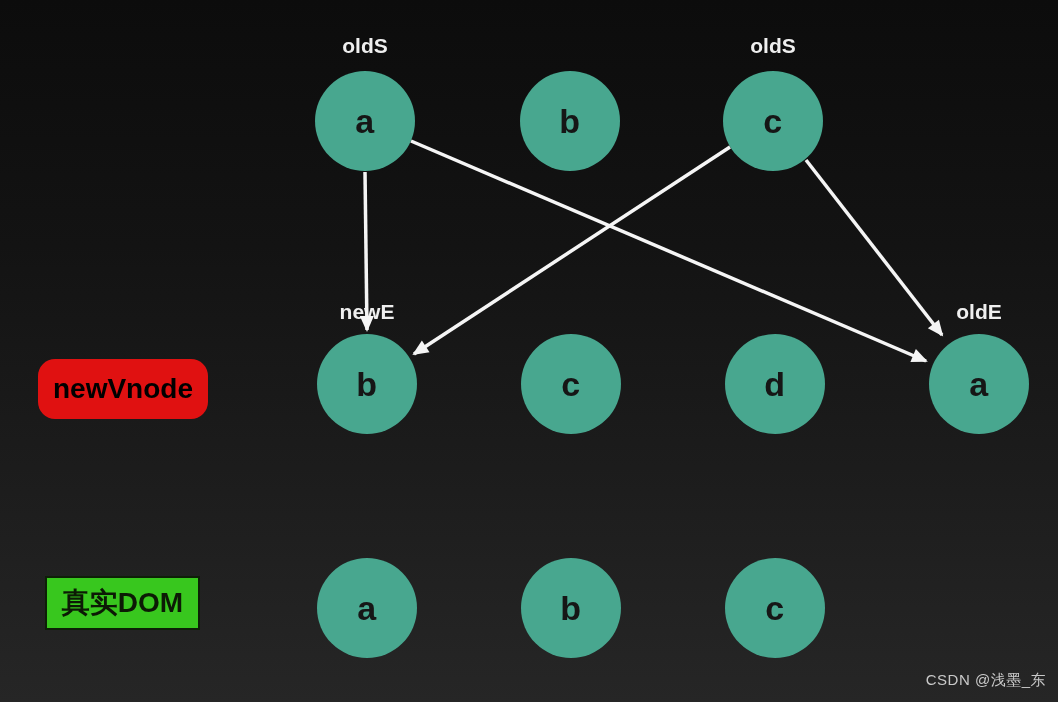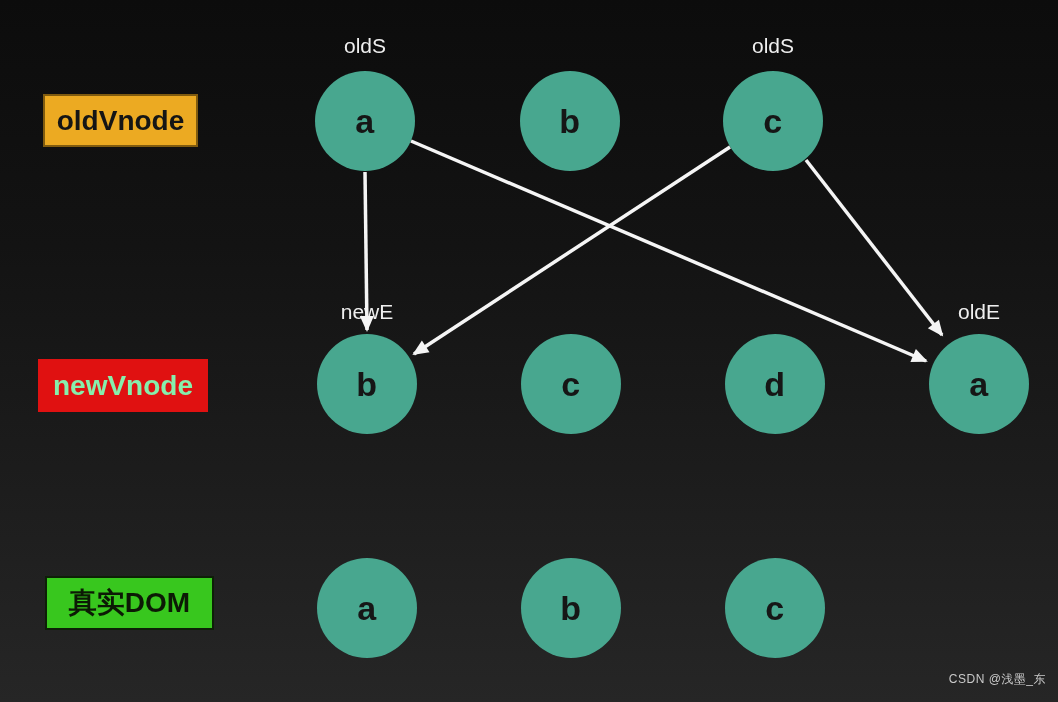--- a/index.html
+++ b/index.html
@@ -35,68 +35,68 @@
     font-size: 34px;
     font-weight: 600;
     letter-spacing: 0.5px;
   }
   .pointer-label {
     position: absolute;
     width: 120px;
     text-align: center;
     color: #efefef;
     font-size: 21px;
-    font-weight: 400;
+    font-weight: 700;
   }
   .row-label {
     position: absolute;
     display: flex;
     align-items: center;
     justify-content: center;
     font-size: 28px;
     font-weight: 700;
     box-sizing: border-box;
   }
   .row-label.old {
     left: 43px; top: 94px; width: 155px; height: 53px;
     background: #ecaa22;
     color: #151515;
     border: 2px solid rgba(40, 25, 0, 0.55);
   }
   .row-label.new {
-    left: 38px; top: 359px; width: 170px; height: 53px;
+    left: 38px; top: 359px; width: 170px; height: 60px;
     background: #e01111;
-    color: #86efac;
+    color: #000000;
+    border-radius: 17px;
   }
   .row-label.dom {
-    left: 45px; top: 576px; width: 169px; height: 54px;
+    left: 45px; top: 576px; width: 155px; height: 54px;
     background: #38c71e;
     color: #0c1a05;
     border: 2px solid #0d1f07;
   }
   .watermark {
     position: absolute;
     right: 12px;
     top: 671px;
     color: #c9c9c9;
-    font-size: 12px;
+    font-size: 15px;
     letter-spacing: 0.5px;
   }
 </style>
 </head>
 <body>
 
 <div class="stage">
 
   <div class="pointer-label" style="left:305px; top:34px;">oldS</div>
   <div class="pointer-label" style="left:713px; top:34px;">oldS</div>
   <div class="pointer-label" style="left:307px; top:300px;">newE</div>
   <div class="pointer-label" style="left:919px; top:300px;">oldE</div>
 
-  <div class="row-label old">oldVnode</div>
   <div class="row-label new">newVnode</div>
   <div class="row-label dom">真实DOM</div>
 
   <div class="node" style="left:315px; top:71px;">a</div>
   <div class="node" style="left:520px; top:71px;">b</div>
   <div class="node" style="left:723px; top:71px;">c</div>
 
   <div class="node" style="left:317px; top:334px;">b</div>
   <div class="node" style="left:521px; top:334px;">c</div>
   <div class="node" style="left:725px; top:334px;">d</div>

